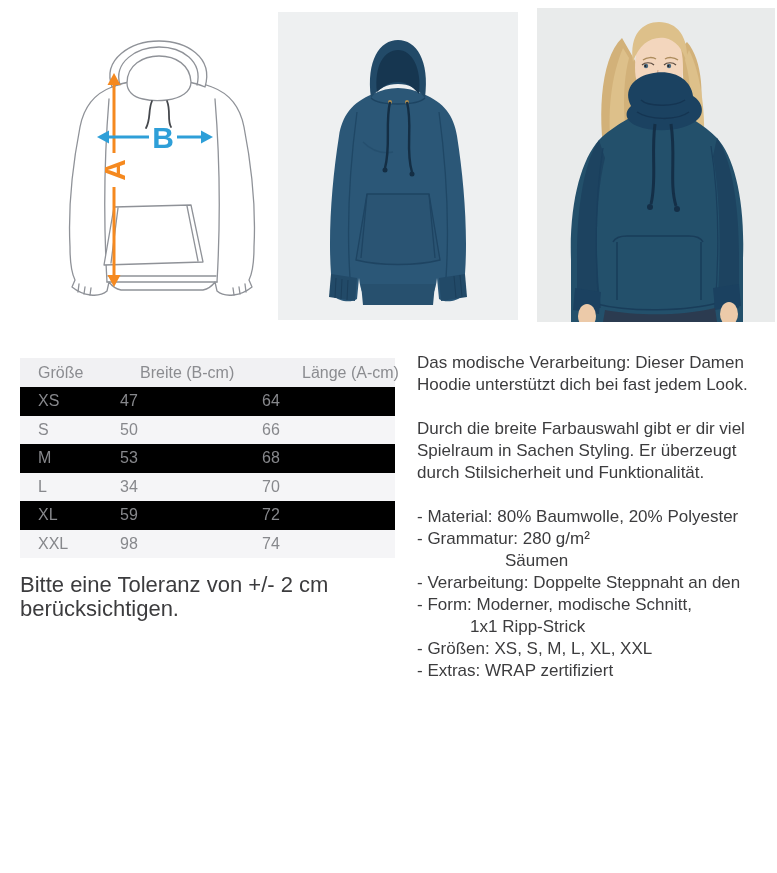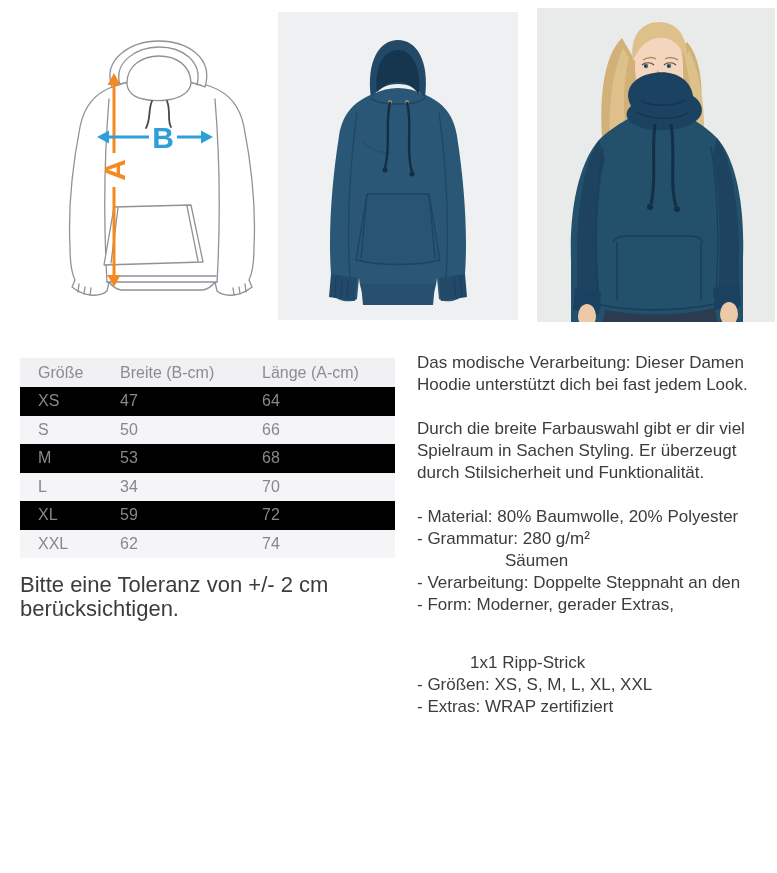--- a/index.html
+++ b/index.html
@@ -12,38 +12,38 @@
   .diagram   { position:absolute; left:55px;  top:35px; width:215px; height:280px; }
   .photo-flat{ position:absolute; left:278px; top:12px; width:240px; height:308px; }
   .photo-model{position:absolute; left:537px; top:8px;  width:238px; height:314px; }
   .diagram svg, .photo-flat svg, .photo-model svg { display:block; width:100%; height:100%; }
 
   
   .size-table { position:absolute; left:20px; top:358px; width:375px; font-size:16px; color:#87888c; }
   .trow { display:grid; grid-template-columns:100px 142px 133px; height:28.5px; line-height:28.5px; }
   .trow > div { padding-left:0; }
   .trow > div:first-child { padding-left:18px; }
-  .thead  { background:#f1f1f3; color:#8b8c90; height:29px; line-height:29px; }
+  .thead  { background:#f1f1f3; color:#8b8c90; height:29px; line-height:29px;gap:20px; }
   .r-dark { background:#000000; }
   .r-light{ background:#f5f5f7; }
 
   .tolerance {
     position:absolute; left:20px; top:573px; width:395px;
     font-size:22px; line-height:24px; color:#3c3c3e;
   }
 
   
   .description {
     position:absolute; left:417px; top:352px; width:344px;
     font-size:17px; line-height:22px; color:#3c3c3e;
   }
   .description p { margin:0 0 22px 0; }
   .spec { white-space:nowrap; }
   .spec.ind-deep { padding-left:88px; }
-  .spec.ind-mid  { padding-left:53px;margin-top:36px; }
+  .spec.ind-mid  { padding-left:53px; }
 </style>
 </head>
 <body>
 
 <div class="page">
 
   <div class="diagram">
     <svg viewBox="0 0 215 280" xmlns="http://www.w3.org/2000/svg">
 
       <g stroke="#8f9298" stroke-width="1.3" fill="#ffffff" stroke-linejoin="round" stroke-linecap="round">
@@ -232,33 +232,33 @@
       <div>34</div>
       <div>70</div>
     </div>
     <div class="trow r-dark">
       <div>XL</div>
       <div>59</div>
       <div>72</div>
     </div>
     <div class="trow r-light">
       <div>XXL</div>
-      <div>62</div>
+      <div>98</div>
       <div>74</div>
     </div>
   </div>
 
   <div class="tolerance">Bitte eine Toleranz von +/- 2 cm berücksichtigen.</div>
 
   <div class="description">
     <p>Das modische Verarbeitung: Dieser Damen Hoodie unterstützt dich bei fast jedem Look.</p>
     <p>Durch die breite Farbauswahl gibt er dir viel Spielraum in Sachen Styling. Er überzeugt durch Stilsicherheit und Funktionalität.</p>
     <div class="spec">- Material: 80% Baumwolle, 20% Polyester</div>
     <div class="spec">- Grammatur: 280 g/m²</div>
     <div class="spec ind-deep">Säumen</div>
     <div class="spec">- Verarbeitung: Doppelte Steppnaht an den</div>
-    <div class="spec">- Form: Moderner, gerader Extras,</div>
+    <div class="spec">- Form: Moderner, modische Schnitt,</div>
     <div class="spec ind-mid">1x1 Ripp-Strick</div>
     <div class="spec">- Größen: XS, S, M, L, XL, XXL</div>
     <div class="spec">- Extras: WRAP zertifiziert</div>
   </div>
 
 </div>
 
 </body></html>

